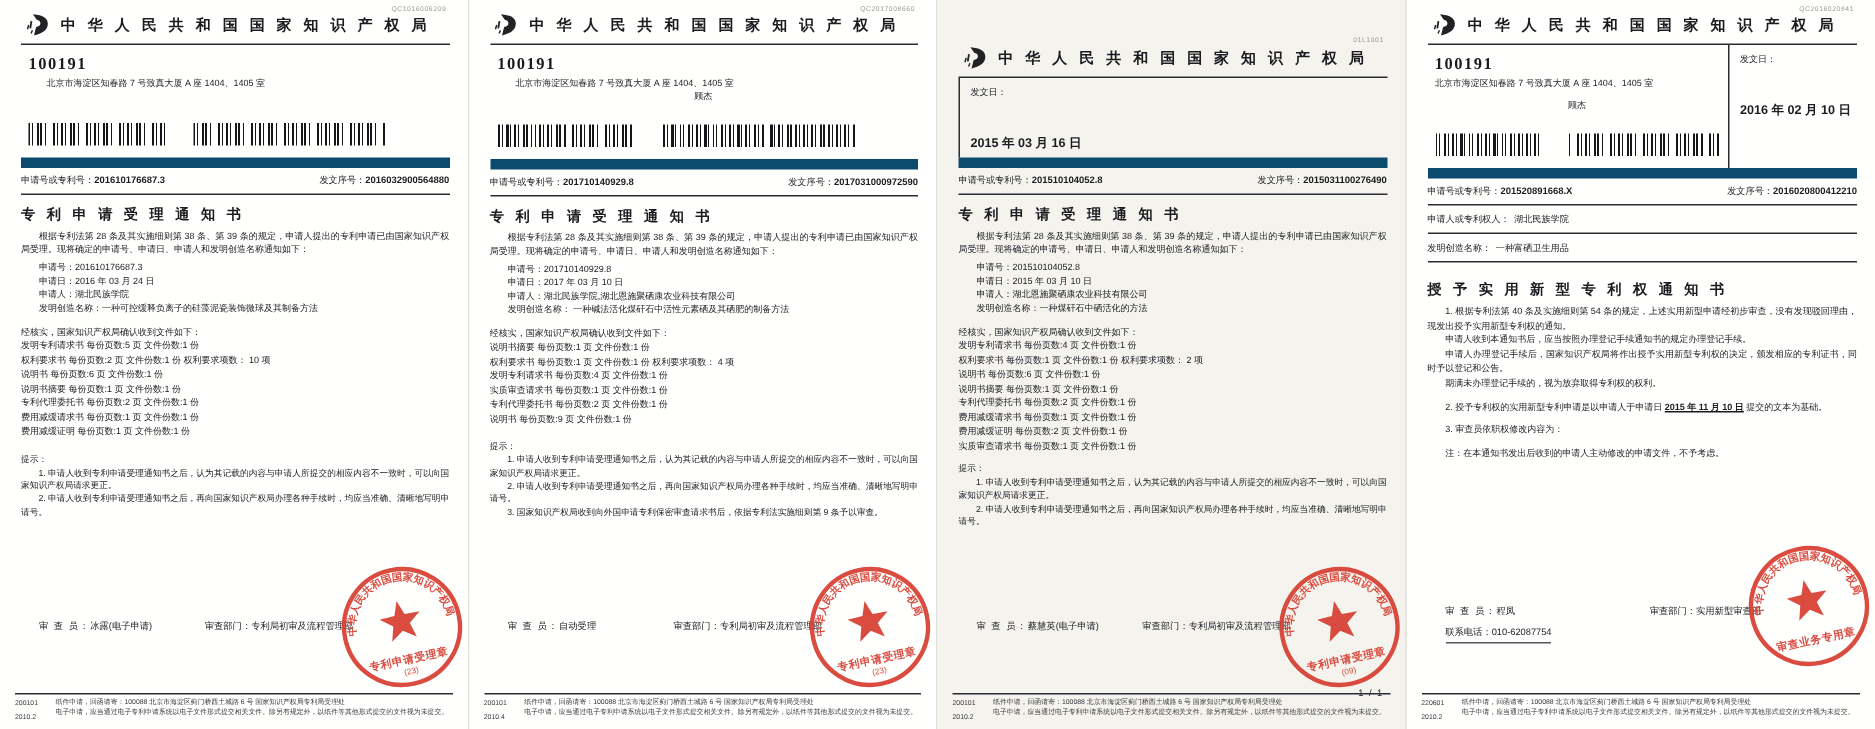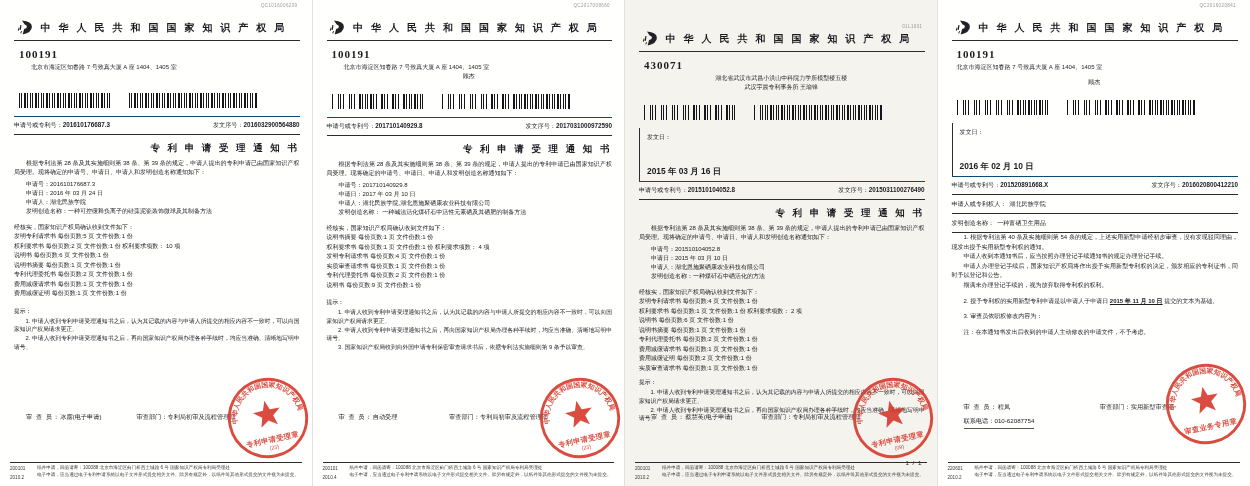--- a/index.html
+++ b/index.html
@@ -5,51 +5,51 @@
   html,body{margin:0;padding:0;}
   body{
     width:1250px;height:486px;overflow:hidden;
     background:#e9e8e4;
     font-family:"Liberation Sans",sans-serif;
     color:#1b1b20;
   }
   .strip{display:flex;width:1250px;height:486px;}
   .doc{
     width:312.5px;height:486px;box-sizing:border-box;
-    padding:17px 12px 4px 14px;
+    padding:6px 12px 4px 14px;
     position:relative;background:#fffffe;
     border-right:1px solid #e2e1dc;
     overflow:hidden;
   }
   .doc:last-child{border-right:none;}
   .doc--gray{background:#f4f3ee;padding-top:28px;}
   .corner{position:absolute;top:3px;right:14px;font-size:4.5px;color:#9a9a96;letter-spacing:.4px;}
   .doc--gray .corner{top:24px;}
   .orgrow{display:flex;align-items:center;justify-content:center;gap:7px;margin:2px 0 4px;}
   .logo{width:17px;height:17px;flex:none;margin-left:-10px;}
   .orgname{font-size:10px;font-weight:bold;letter-spacing:2.6px;white-space:nowrap;}
-  .hbox{display:flex;border-top:1.5px solid #2b2b30;border-bottom:1px solid #0c4a6e;flex-direction:column;}
+  .hbox{display:flex;border-top:1.5px solid #2b2b30;border-bottom:7px solid #0c4a6e;}
   .hleft{flex:1;padding:7px 6px 8px 5px;min-width:0;}
   .postal{font-family:"Liberation Serif",serif;font-weight:bold;font-size:11px;letter-spacing:1px;margin-bottom:3px;}
   .addr{font-size:6px;color:#26262b;padding-left:12px;line-height:1.5;}
   .addr2{padding-left:0;text-align:center;min-height:8px;}
   .bcrow{display:flex;gap:18px;margin-top:13px;align-items:flex-end;}
   .bc{height:15px;
     background:repeating-linear-gradient(90deg,
       #15151a 0px,#15151a 1px,transparent 1px,transparent 2.5px,
       #15151a 2.5px,#15151a 3px,transparent 3px,transparent 5.5px,
       #15151a 5.5px,#15151a 7px,transparent 7px,transparent 8px,
       #15151a 8px,#15151a 8.7px,transparent 8.7px,transparent 11px);}
   .hright{width:86px;flex:none;border-left:1px solid #2b2b30;padding:5px 4px 4px 7px;box-sizing:border-box;}
   .hright .lbl{font-size:6px;}
   .hright .date{margin-top:24px;font-size:8.4px;font-weight:bold;white-space:nowrap;}
   .approw{display:flex;justify-content:space-between;align-items:baseline;padding:4px 0;border-bottom:1px solid #2b2b30;font-size:6.1px;}
   .approw b,.subrow b{font-size:6.3px;}
   .subrow{display:flex;align-items:baseline;gap:3px;padding:4.5px 0;border-bottom:1px solid #2b2b30;font-size:6.1px;}
-  .doctitle{margin:7px 0 4px;text-align:right;font-size:9.5px;font-weight:bold;letter-spacing:2.5px;white-space:nowrap;}
+  .doctitle{margin:7px 0 4px;text-align:left;font-size:9.5px;font-weight:bold;letter-spacing:2.5px;white-space:nowrap;}
   .intro{margin:0 0 2px;font-size:6px;line-height:1.55;text-indent:2em;text-align:justify;}
   .field{font-size:6px;line-height:1.55;padding-left:12px;}
   .confirm{margin:6px 0 0;font-size:6px;line-height:1.6;}
   .fileline{font-size:6px;line-height:1.58;}
   .notes{margin-top:8px;}
   .noteslabel{font-size:5.8px;margin-bottom:1px;}
   .note{font-size:5.8px;line-height:1.5;text-indent:2em;text-align:justify;}
   .examrow{position:absolute;left:26px;right:14px;bottom:64px;display:flex;justify-content:space-between;font-size:6.2px;}
   .examrow .deptcell{margin-right:62px;}
   .exlabel{letter-spacing:1px;}
@@ -236,29 +236,20 @@
         <g fill="#212126">
           <path d="M7,2 Q21,3 21,11 Q21,19 8,22 L10,14 Q14,13.6 14,10.8 Q14,8 10.8,7.6 Z"></path>
           <rect x="4.2" y="8.5" width="1.7" height="7" transform="rotate(9 5 12)"></rect>
           <rect x="1.8" y="12" width="1.4" height="4.4" transform="rotate(16 2.5 14)"></rect>
           <rect x="5.5" y="17" width="1.3" height="3.4" transform="rotate(22 6 18)"></rect>
         </g>
       </svg>
       <div class="orgname">中 华 人 民 共 和 国 国 家 知 识 产 权 局</div>
     </header>
     <div class="hbox">
-      <div class="hleft">
-        <div class="postal">430071</div>
-        <div class="addr" style="text-align:center;padding-left:0">湖北省武汉市武昌小洪山中科院力学所模型楼五楼</div>
-        <div class="addr addr2">武汉宇晨专利事务所 王瑜锋</div>
-        <div class="bcrow">
-          <div class="bc" style="width:92px"></div>
-          <div class="bc" style="width:128px"></div>
-        </div>
-      </div>
       <div class="hright">
         <div class="lbl">发文日：</div>
         <div class="date">2015 年 03 月 16 日</div>
       </div>
     </div>
     <div class="approw">
       <div><span>申请号或专利号：</span><b>201510104052.8</b></div>
       <div><span>发文序号：</span><b>2015031100276490</b></div>
     </div>
     <h1 class="doctitle">专 利 申 请 受 理 通 知 书</h1>
@@ -345,20 +336,21 @@
       <div><span>发文序号：</span><b>2016020800412210</b></div>
     </div>
     <div class="subrow">
       <span>申请人或专利权人：</span>
       <span>湖北民族学院</span>
     </div>
     <div class="subrow">
       <span>发明创造名称：</span>
       <span>一种富硒卫生用品</span>
     </div>
+    <h1 class="doctitle" style="margin-top:12px">授 予 实 用 新 型 专 利 权 通 知 书</h1>
     <div>
         <div class="gpara">1. 根据专利法第 40 条及实施细则第 54 条的规定，上述实用新型申请经初步审查，没有发现驳回理由，现发出授予实用新型专利权的通知。</div>
         <div class="gpara">申请人收到本通知书后，应当按照办理登记手续通知书的规定办理登记手续。</div>
         <div class="gpara">申请人办理登记手续后，国家知识产权局将作出授予实用新型专利权的决定，颁发相应的专利证书，同时予以登记和公告。</div>
         <div class="gpara">期满未办理登记手续的，视为放弃取得专利权的权利。</div>
       </div>
     <p class="gpara gpara--gap"><span>2. 授予专利权的实用新型专利申请是以申请人于申请日 </span><span class="u">2015 年 11 月 10 日</span><span> 提交的文本为基础。</span></p>
     <p class="gpara gpara--gap">3. 审查员依职权修改内容为：</p>
     <p class="gpara gpara--gap">注：在本通知书发出后收到的申请人主动修改的申请文件，不予考虑。</p>
     <div class="examrow">

